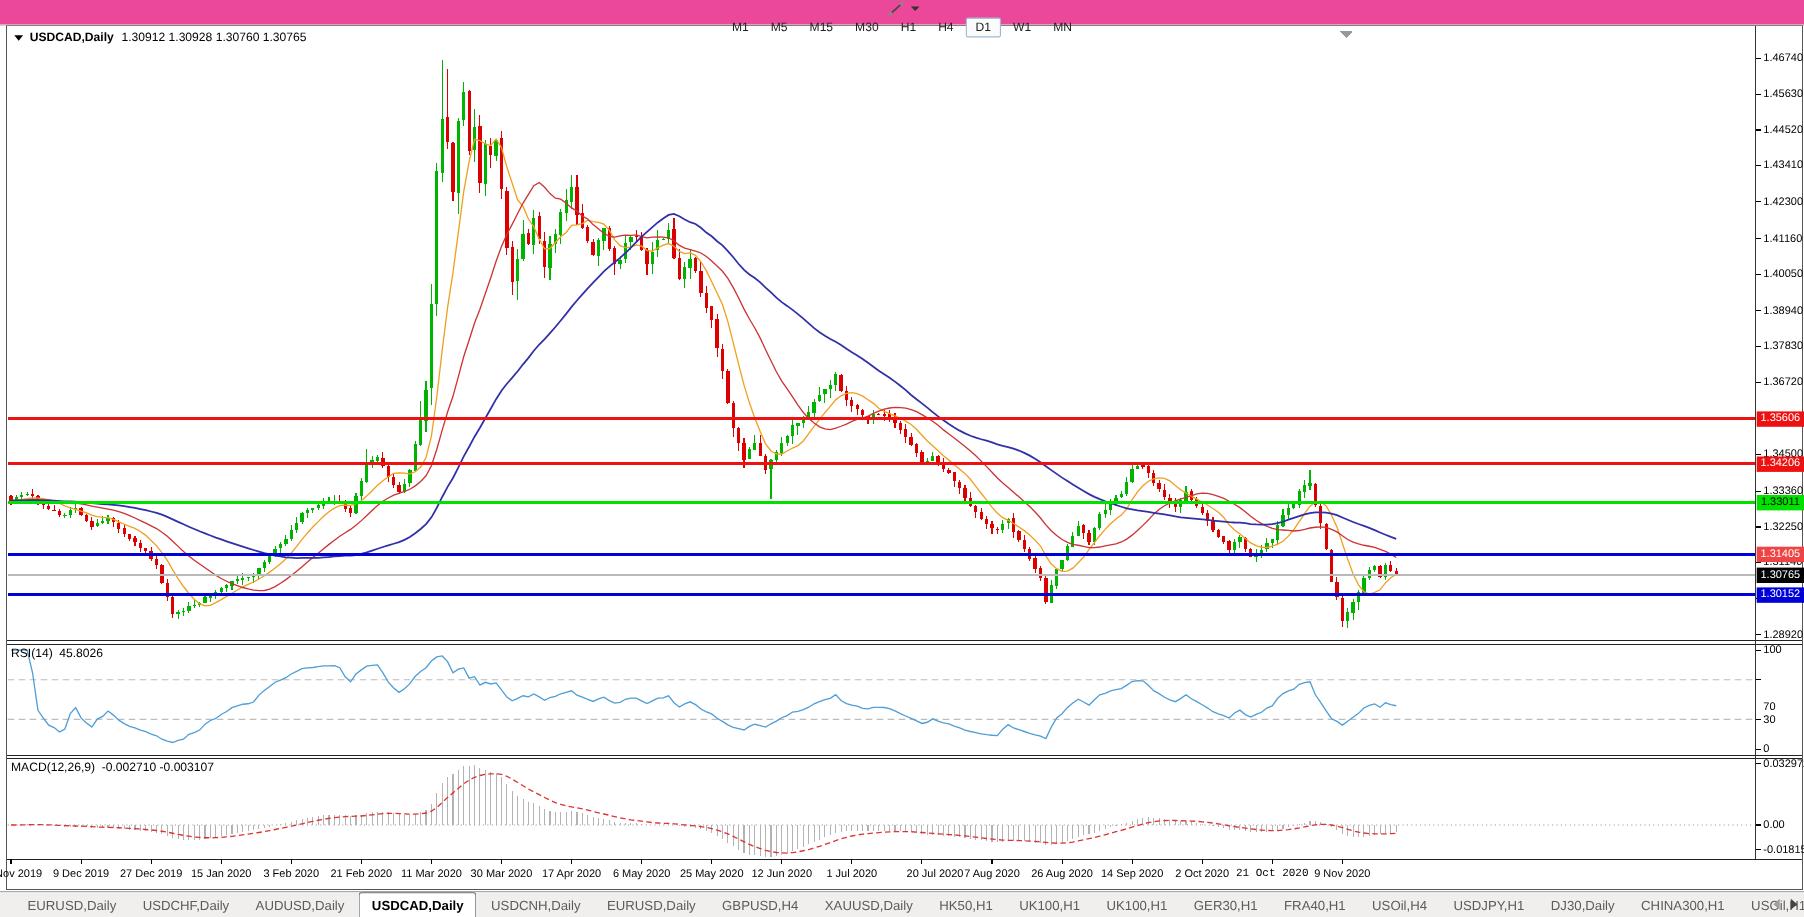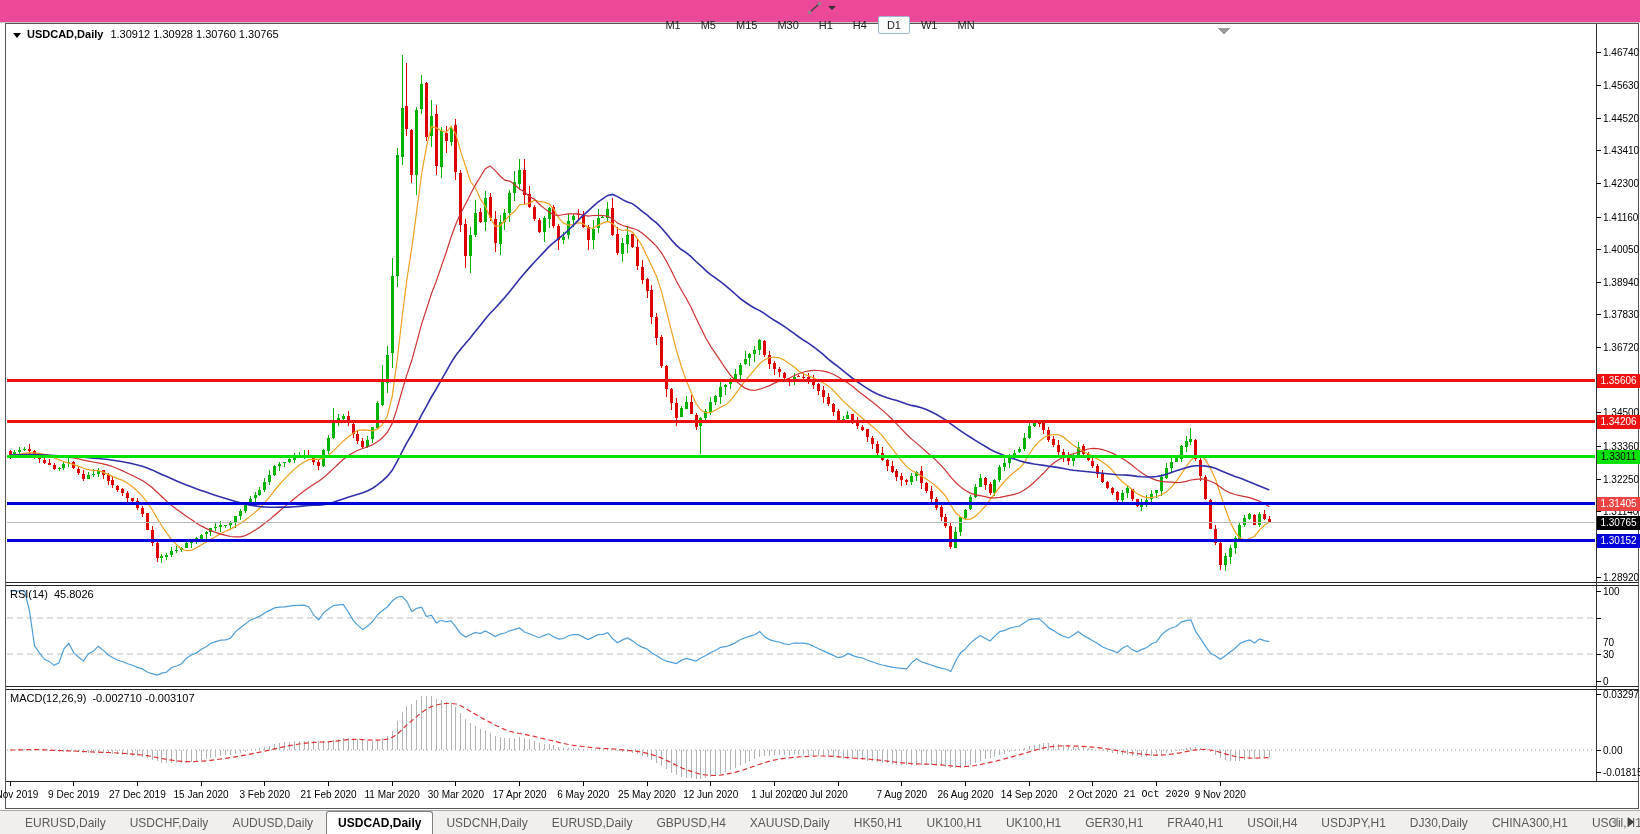--- a/index.html
+++ b/index.html
@@ -986,21 +986,21 @@
       <div class="dt" style="left: 201.1px;">15 Jan 2020</div>
       <div class="dt" style="left: 264.8px;">3 Feb 2020</div>
       <div class="dt" style="left: 328.5px;">21 Feb 2020</div>
       <div class="dt" style="left: 392.2px;">11 Mar 2020</div>
       <div class="dt" style="left: 455.9px;">30 Mar 2020</div>
       <div class="dt" style="left: 519.6px;">17 Apr 2020</div>
       <div class="dt" style="left: 583.3px;">6 May 2020</div>
       <div class="dt" style="left: 647px;">25 May 2020</div>
       <div class="dt" style="left: 710.7px;">12 Jun 2020</div>
       <div class="dt" style="left: 774.4px;">1 Jul 2020</div>
-      <div class="dt" style="left: 822px;">20 Jul 2020</div>
+      <div class="dt" style="left: 850px;">20 Jul 2020</div>
       <div class="dt" style="left: 901.8px;">7 Aug 2020</div>
       <div class="dt" style="left: 965.5px;">26 Aug 2020</div>
       <div class="dt" style="left: 1029.2px;">14 Sep 2020</div>
       <div class="dt" style="left: 1092.9px;">2 Oct 2020</div>
       <div class="dt" style="left: 1156.6px; font-family: Liberation Mono, monospace;">21 Oct 2020</div>
       <div class="dt" style="left: 1220.3px;">9 Nov 2020</div>
     </div>
 </div>
 
 <div id="tabbar">

